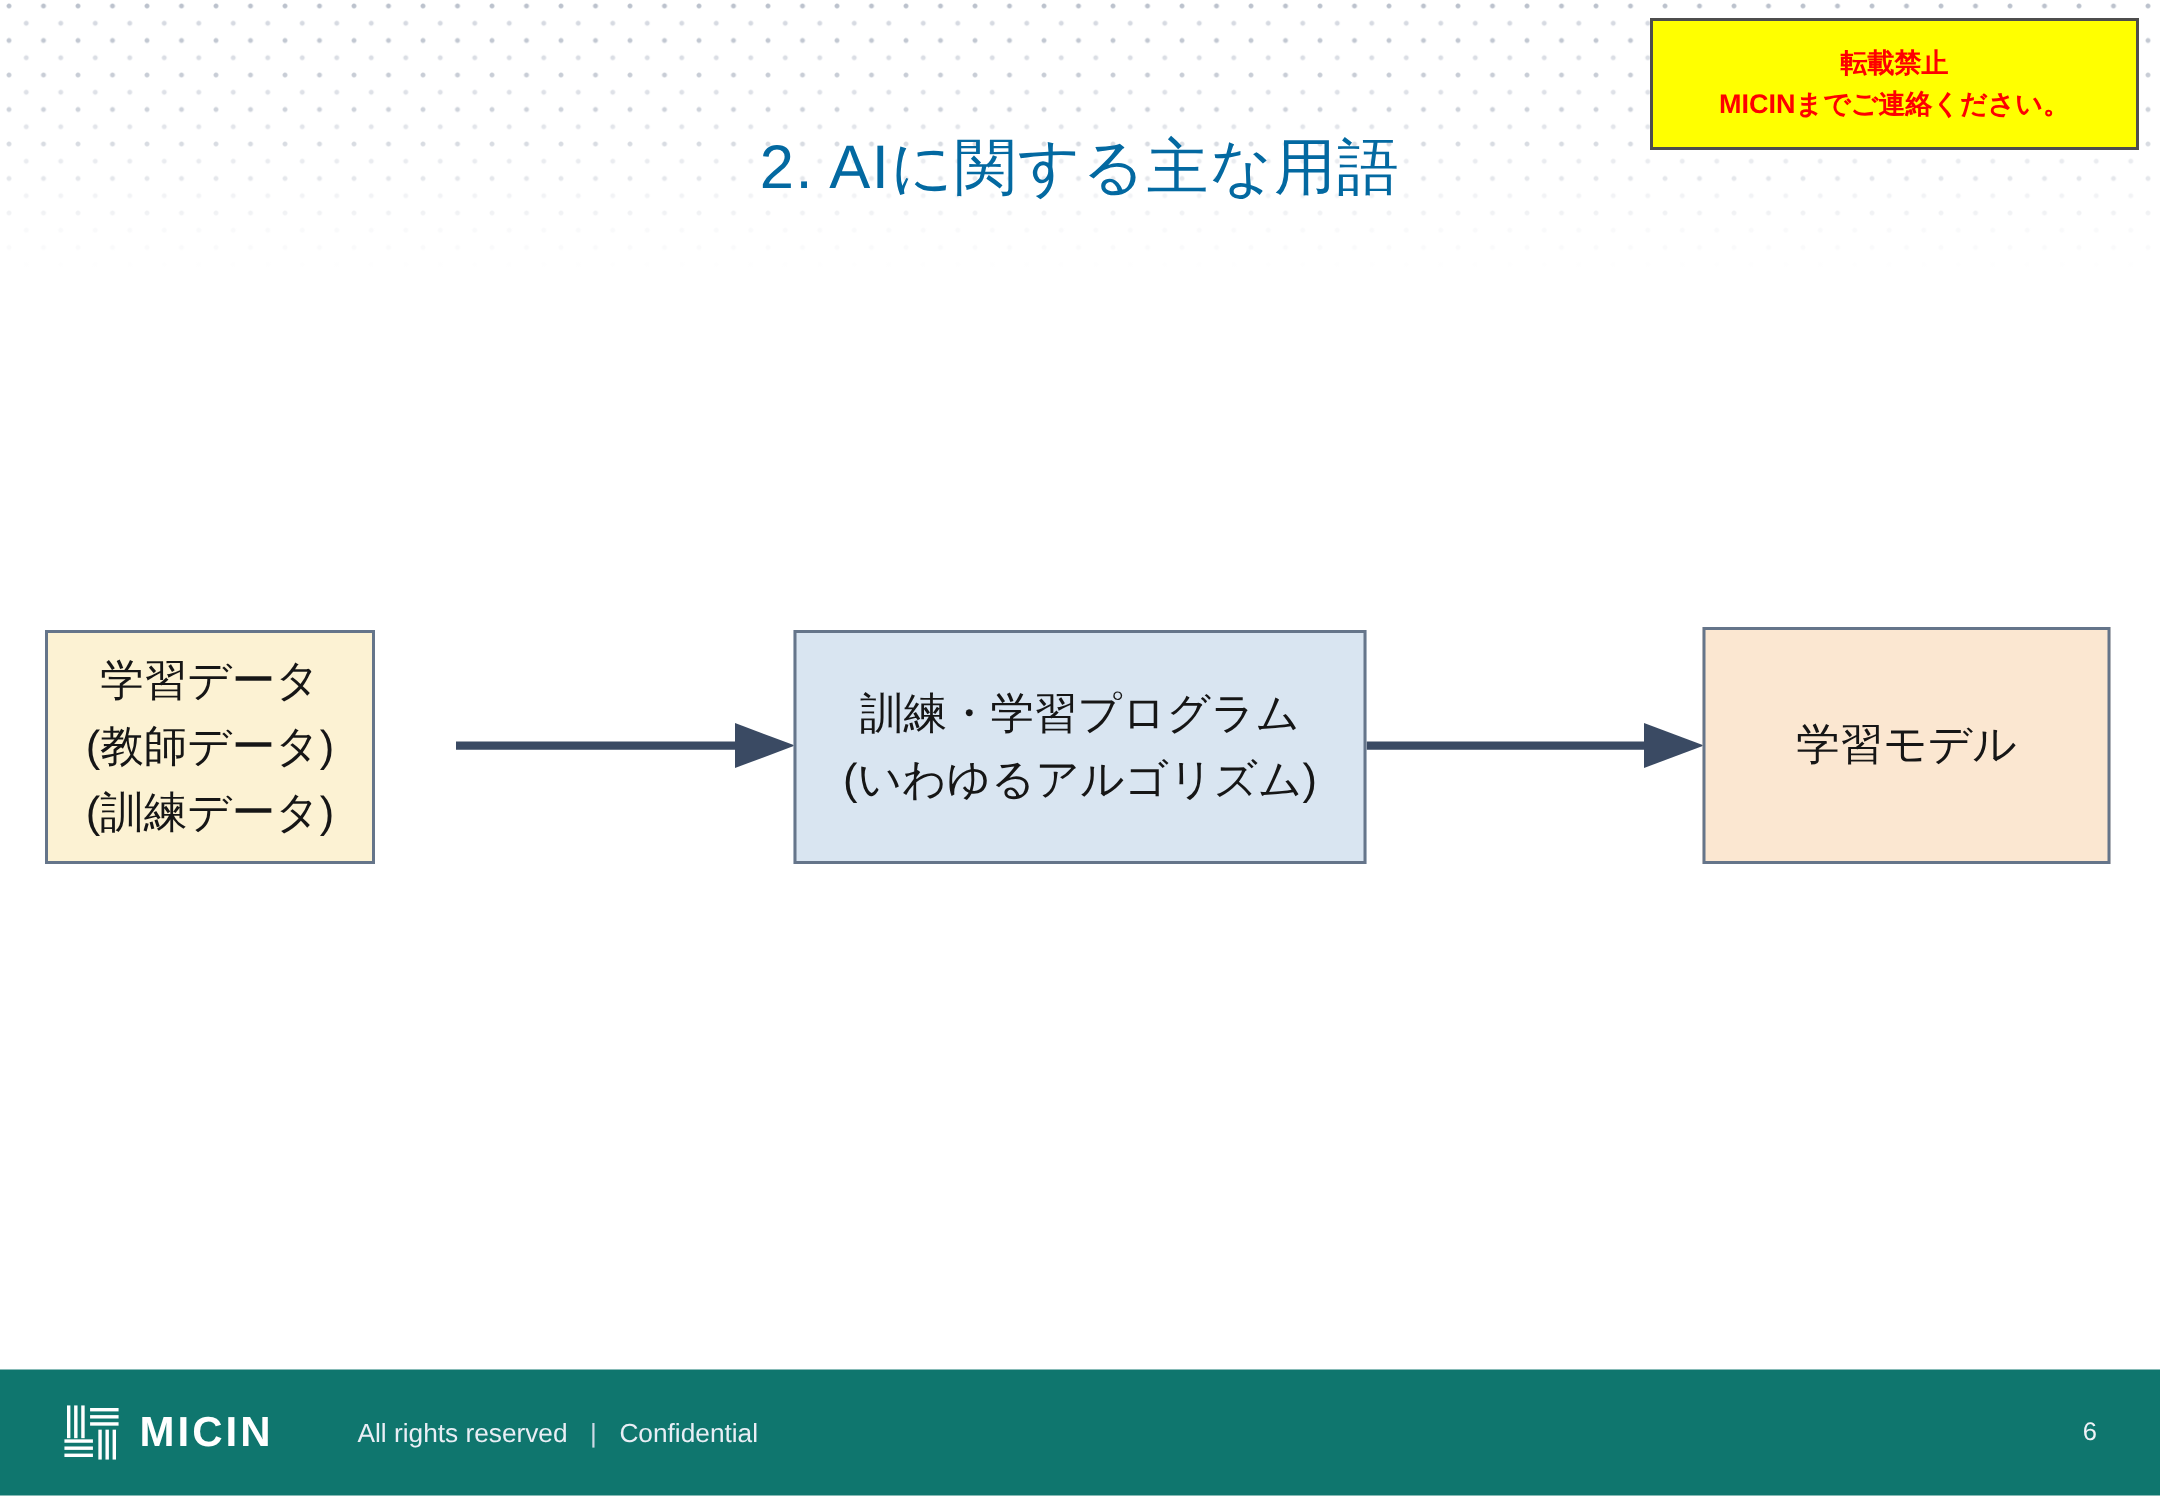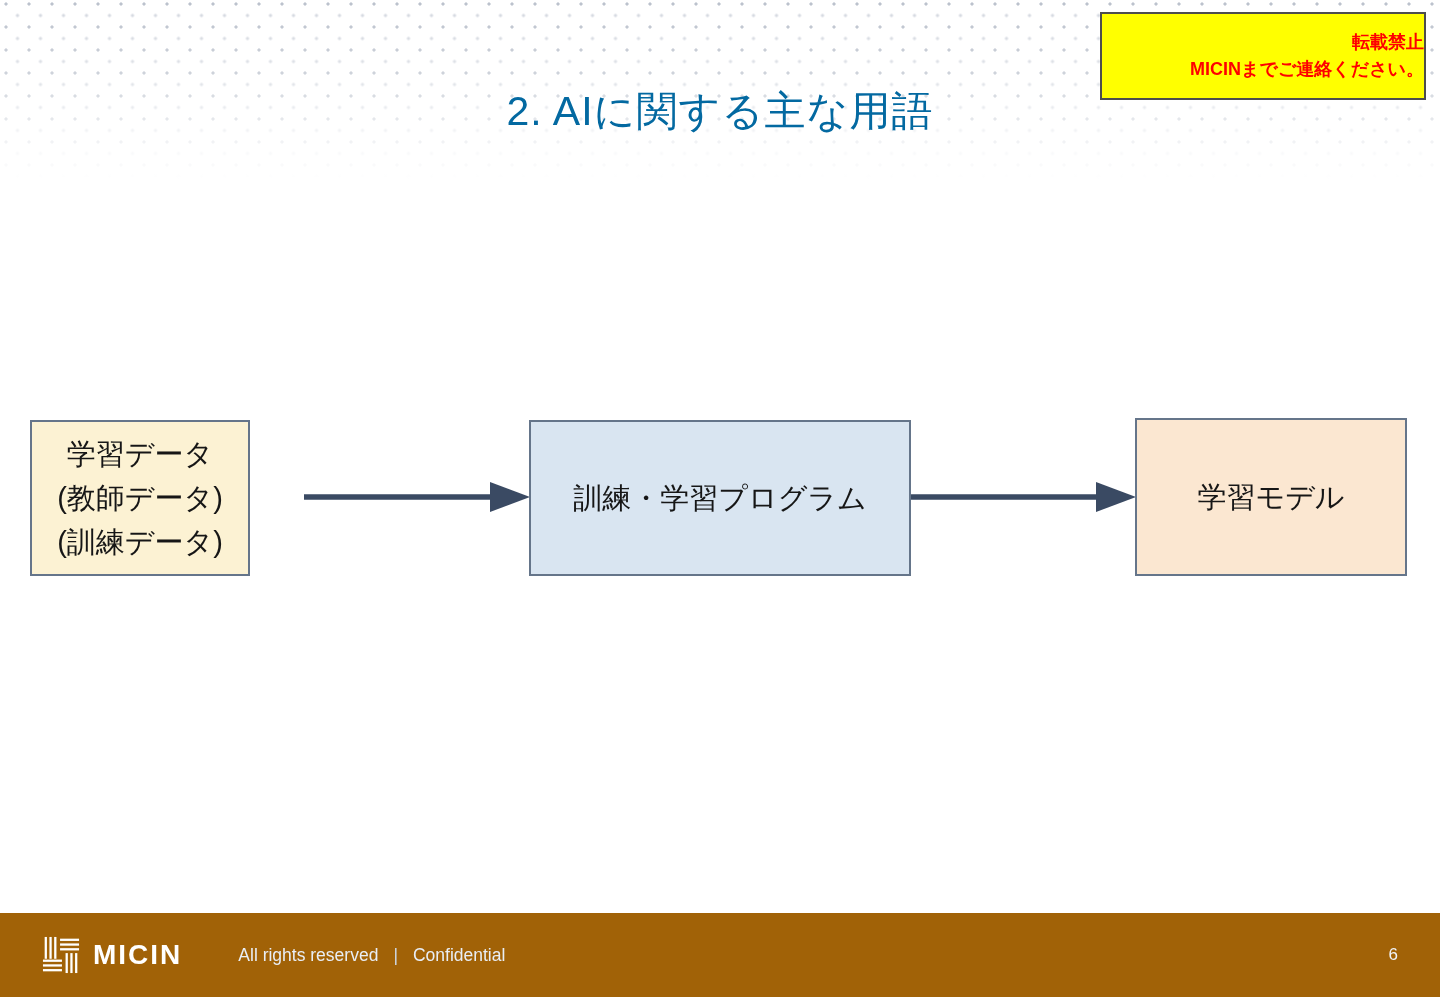--- a/index.html
+++ b/index.html
@@ -34,21 +34,20 @@
   .notice {
     position: absolute; left: 1100px; top: 12px; width: 326px; height: 88px;
     background: #ffff00;
     border: 2px solid #4d4d4d;
     display: flex; flex-direction: column; justify-content: center;
     text-align: center;
     color: #fe0000;
     font-weight: bold;
     font-size: 18px;
     line-height: 27px;
-    align-items: flex-end;
   }
 
   
   .title {
     position: absolute; top: 84px; left: 0; width: 100%;
     text-align: center;
     color: #0369a1;
     font-size: 41px;
     font-weight: normal;
     letter-spacing: 1px;
@@ -68,21 +67,21 @@
   .box-2 { left: 529px;  top: 420px; width: 382px; height: 156px; background: #d9e5f1; }
   .box-3 { left: 1135px; top: 418px; width: 272px; height: 158px; background: #fbe7d1; }
 
   .arrow { position: absolute; top: 479px; height: 36px; }
   .arrow-1 { left: 304px; width: 226px; }
   .arrow-2 { left: 911px; width: 225px; }
 
   
   .footer {
     position: absolute; left: 0; bottom: 0; width: 100%; height: 84px;
-    background: #a16207;
+    background: #0f766e;
     display: flex; align-items: center;
     padding: 0 42px;
     color: #ffffff;
   }
   .logo-mark { width: 38px; height: 38px; flex: 0 0 auto; }
   .brand {
     font-size: 28px; font-weight: bold; letter-spacing: 2px;
     margin-left: 13px; color: #ffffff;
   }
   .rights-group {
@@ -116,20 +115,21 @@
       <div>(訓練データ)</div>
     </div>
 
     <svg class="arrow arrow-1" viewBox="0 0 226 36" preserveAspectRatio="none">
       <line x1="0" y1="18" x2="190" y2="18" stroke="#3a4a63" stroke-width="5.5"></line>
       <polygon points="186,3 226,18 186,33" fill="#3a4a63"></polygon>
     </svg>
 
     <div class="box box-2">
       <div>訓練・学習プログラム</div>
+      <div>(いわゆるアルゴリズム)</div>
     </div>
 
     <svg class="arrow arrow-2" viewBox="0 0 225 36" preserveAspectRatio="none">
       <line x1="0" y1="18" x2="189" y2="18" stroke="#3a4a63" stroke-width="5.5"></line>
       <polygon points="185,3 225,18 185,33" fill="#3a4a63"></polygon>
     </svg>
 
     <div class="box box-3">
       <div>学習モデル</div>
     </div>

